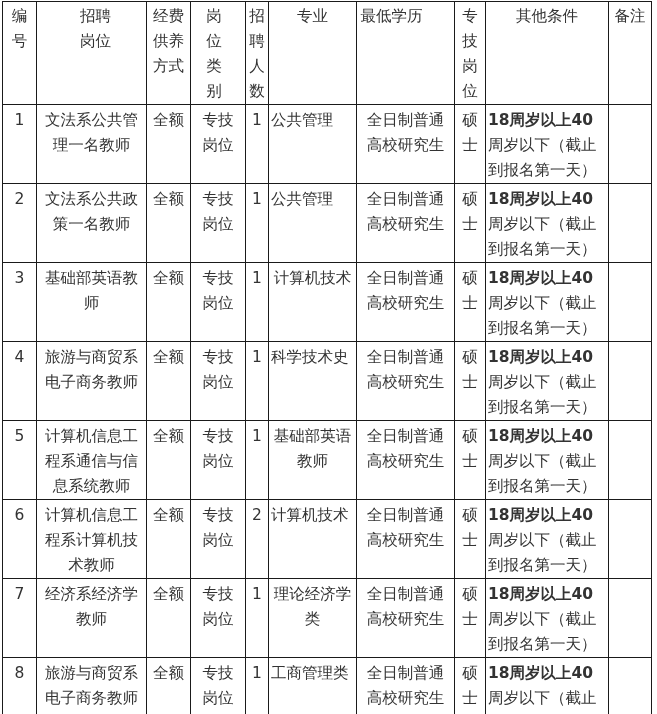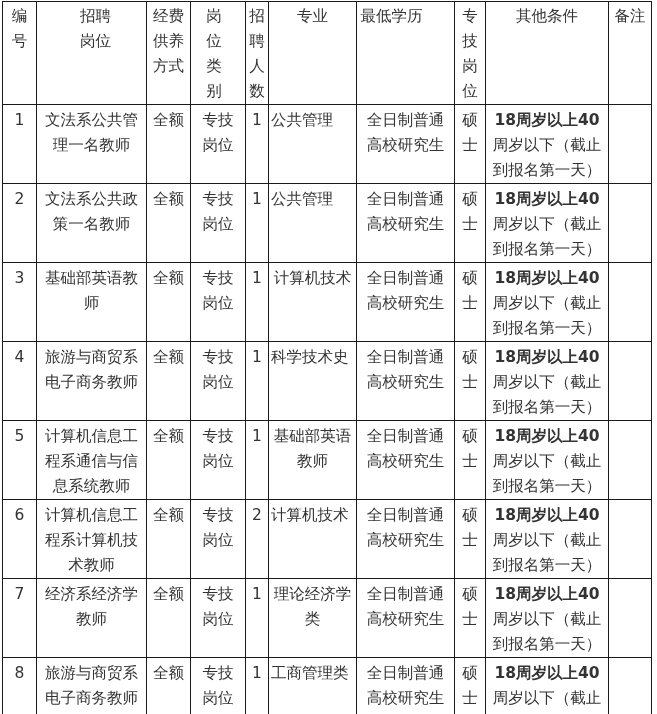--- a/index.html
+++ b/index.html
@@ -33,21 +33,21 @@
     word-break: break-all;
     overflow: hidden;
   }
   table.recruit th {
     text-align: center;
     padding-top: 2px;
     margin-left: 45px;
   }
   td.c { text-align: center; }
   td.num { text-align: center; font-weight: bold; }
-  td.cond { text-align: center; margin-left: 24px; }
+  td.cond { text-align: left; margin-left: 24px; }
   .cond .bold { font-weight: bold; }
   tr.head { height: 101px; }
   tr.row { height: 75px; }
   .narrow-stack { display: block; }
 </style>
 </head>
 <body>
 
 <table class="recruit">
   <colgroup>

